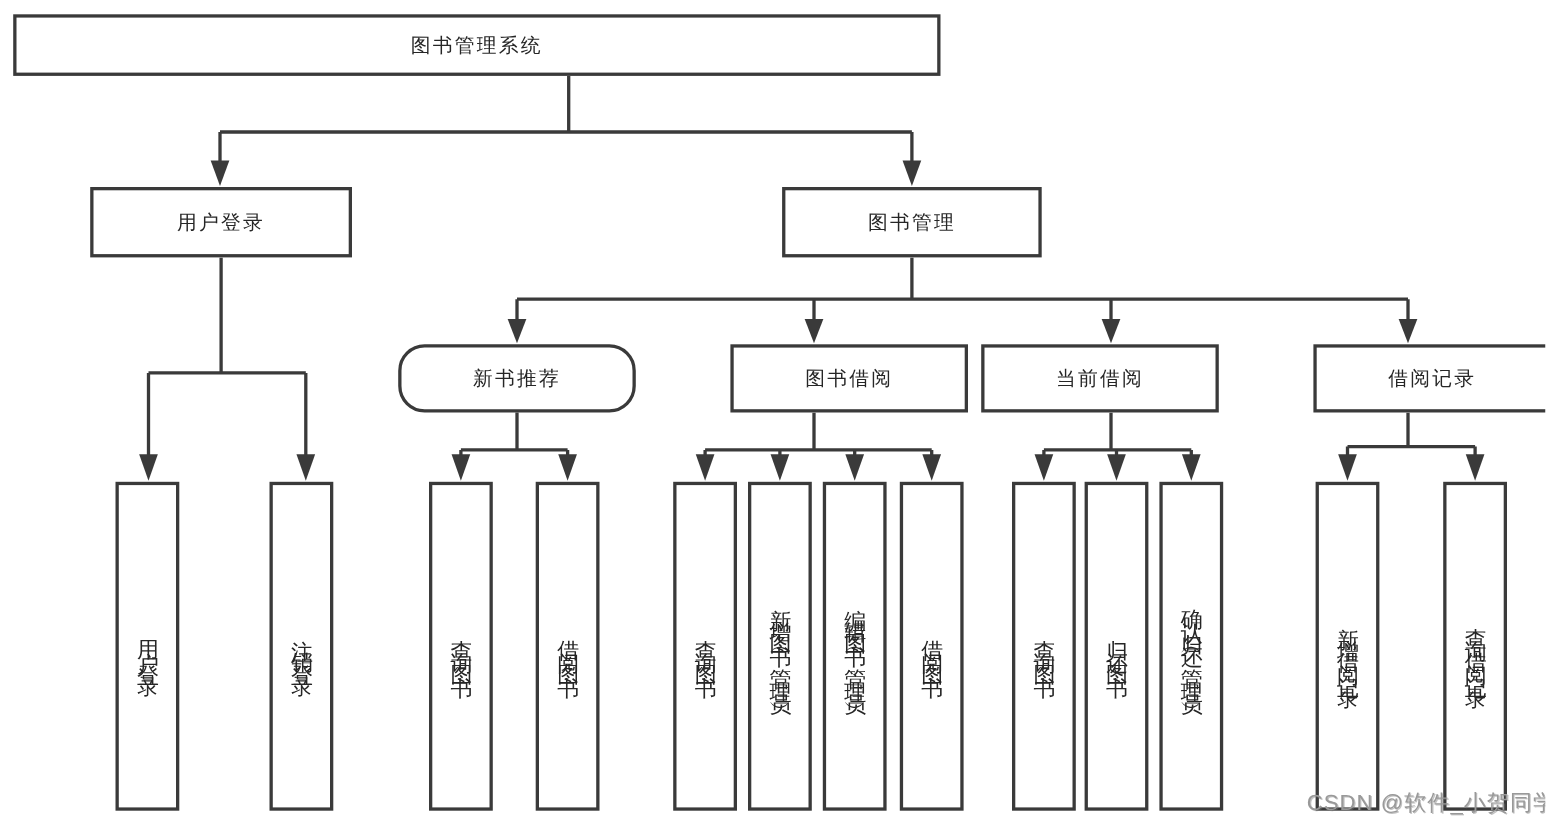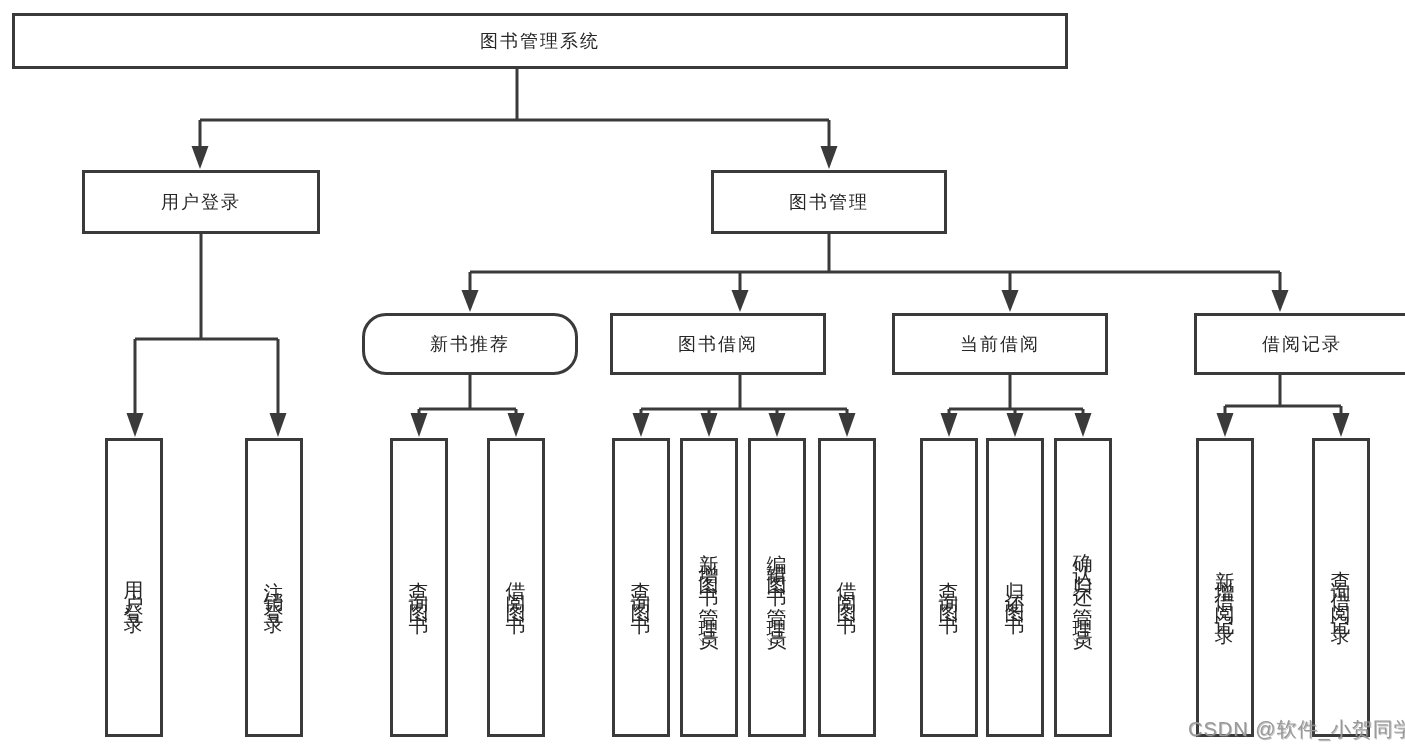--- a/index.html
+++ b/index.html
@@ -32,26 +32,26 @@
     white-space: nowrap;
   }
   .box.v {
     writing-mode: vertical-rl;
     text-orientation: mixed;
     font-size: 20px;
     letter-spacing: 11px;
     line-height: 1;
   }
   
-  .root  { left: 12px;   top: 13px;  width: 1056px; height: 56px; }
+  .root  { left: 12px;   top: 13px;  width: 843px; height: 56px; }
   .l2a   { left: 82px;   top: 170px; width: 238px;  height: 64px; }
   .l2b   { left: 711px;  top: 170px; width: 236px;  height: 64px; }
   .l3    { top: 313px; width: 216px; height: 62px; }
   .l3a   { left: 362px; border-radius: 24px; }
-  .l3b   { left: 610px; }
+  .l3b   { left: 664px; }
   .l3c   { left: 892px; }
   .l3d   { left: 1172px; margin-left: 22px; }
   .leaf  { top: 438px; width: 58px; height: 299px; }
   .lf1  { left: 105px; }
   .lf2  { left: 245px; }
   .lf3  { left: 390px; }
   .lf4  { left: 487px; }
   .lf5  { left: 612px; }
   .lf6  { left: 680px; }
   .lf7  { left: 748px; }

